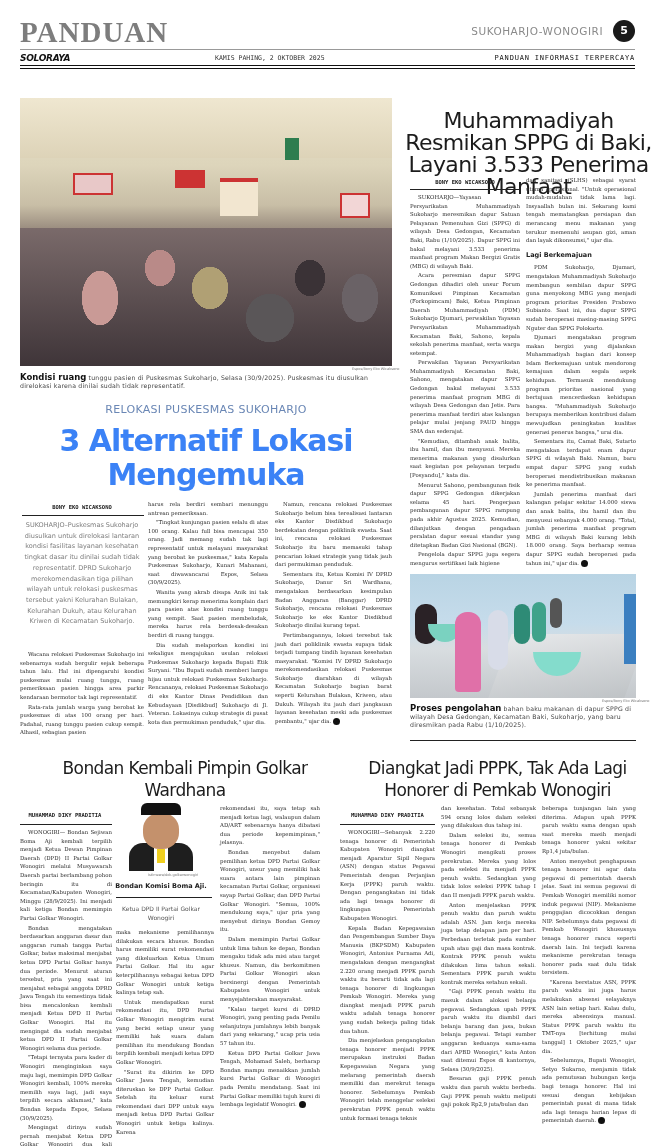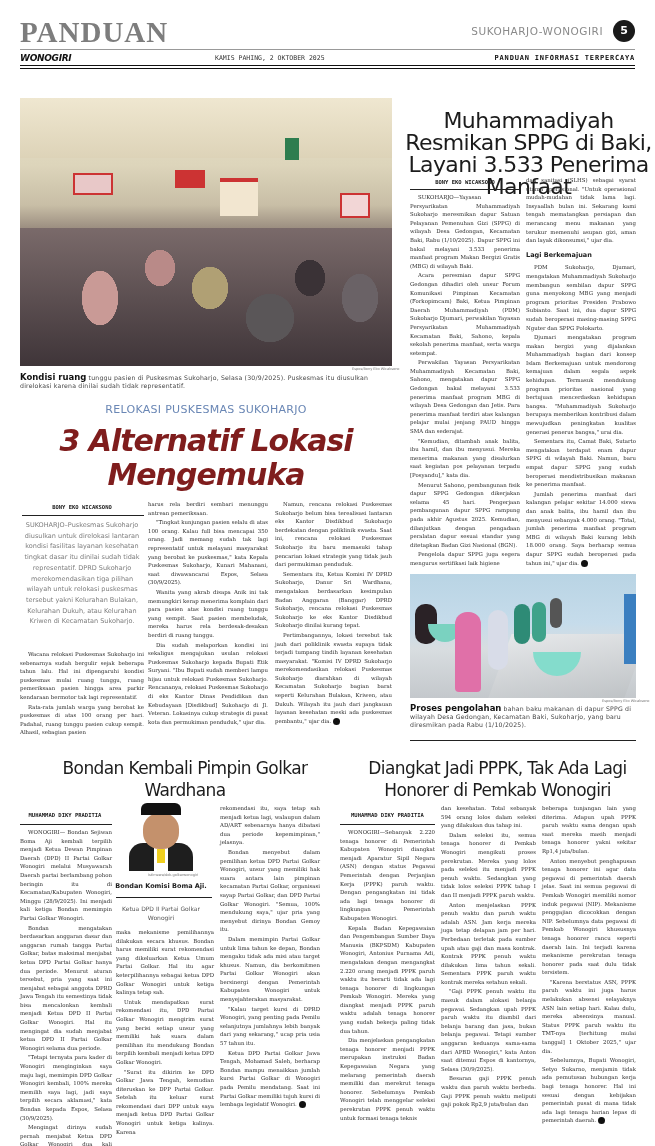--- a/index.html
+++ b/index.html
@@ -7,21 +7,21 @@
   body { position: relative; font-family: "DejaVu Serif", serif; color: #222; }
 
   
   .masthead { position: absolute; left: 20px; top: 16px; width: 615px; }
   .section-name { position: absolute; left: 0; top: 0; font-family: "Liberation Serif", serif; font-size: 29px; font-weight: bold; color: #7d7d7d; letter-spacing: 1px; }
   .region { position: absolute; right: 32px; top: 9px; font-family: "DejaVu Sans", sans-serif; font-size: 10.5px; color: #8a8a8a; letter-spacing: 0.5px; }
   .page-num { position: absolute; right: 0; top: 4px; width: 22px; height: 22px; border-radius: 50%; background: #1a1a1a; color: #fff; font-family: "DejaVu Sans", sans-serif; font-size: 11px; font-weight: bold; text-align: center; line-height: 22px; }
   .rule-top { position: absolute; left: 0; top: 33px; width: 615px; height: 1px; background: #999; }
   .brand { position: absolute; left: 0; top: 37px; font-family: "DejaVu Sans", sans-serif; font-size: 9px; font-weight: bold; font-style: italic; color: #111; letter-spacing: -0.3px; }
   .dateline { position: absolute; left: 195px; top: 38px; font-family: "DejaVu Sans Mono", monospace; font-size: 6.5px; color: #333; }
-  .tagline { position: absolute; right: 0; top: 38px; font-family: "DejaVu Sans Mono", monospace; font-size: 7px; font-weight: bold; color: #111; letter-spacing: 0.8px; margin-left: 35px; }
+  .tagline { position: absolute; right: 0; top: 38px; font-family: "DejaVu Sans Mono", monospace; font-size: 7px; font-weight: normal; color: #111; letter-spacing: 0.8px; margin-left: 35px; }
   .rule-double { position: absolute; left: 0; top: 49px; width: 615px; height: 4px; border-top: 1px solid #111; border-bottom: 1px solid #111; }
 
   
   .photo { position: absolute; overflow: hidden; }
   .photo1 { left: 20px; top: 98px; width: 372px; height: 268px; background:
       linear-gradient(180deg, #e8e0c8 0%, #ddd5bb 25%, #c8bea6 40%, #7a6a64 55%, #5a4e52 70%, #4b4048 100%); }
   .photo1 .ceiling { position: absolute; left: 0; top: 0; width: 100%; height: 60px; background: linear-gradient(180deg, #efe7d0, #ddd3b8); }
   .photo1 .sign1 { position: absolute; left: 53px; top: 75px; width: 40px; height: 22px; background: #e8c8c8; border: 2px solid #c33; }
   .photo1 .sign2 { position: absolute; left: 155px; top: 72px; width: 30px; height: 18px; background: #c33; }
   .photo1 .sign3 { position: absolute; left: 200px; top: 80px; width: 38px; height: 38px; background: #f2e6d0; border-top: 4px solid #c33; }
@@ -56,21 +56,21 @@
   .photo3 .face { position: absolute; left: 22px; top: 10px; width: 36px; height: 36px; border-radius: 45%; background: #c4916c; }
   .photo3 .body { position: absolute; left: 8px; top: 40px; width: 64px; height: 28px; background: #1e1e1e; border-radius: 14px 14px 0 0; }
   .photo3 .shirt { position: absolute; left: 33px; top: 44px; width: 14px; height: 24px; background: #fff; }
   .photo3 .tie { position: absolute; left: 36px; top: 46px; width: 8px; height: 14px; background: #f0d020; }
   .mugshot-name { position: absolute; left: 110px; top: 882px; width: 102px; text-align: center; font-family: "DejaVu Sans", sans-serif; font-size: 6.5px; font-weight: bold; color: #222; }
   .mugshot-rule { position: absolute; left: 116px; top: 897px; width: 96px; height: 1px; background: #222; }
   .mugshot-role { position: absolute; left: 110px; top: 904px; width: 102px; text-align: center; font-family: "DejaVu Sans", sans-serif; font-size: 6px; color: #555; line-height: 9px; }
 
   
   .kicker { position: absolute; left: 20px; top: 403px; width: 372px; text-align: center; font-family: "DejaVu Sans", sans-serif; font-size: 11px; color: #6a87b5; letter-spacing: 0.3px; }
-  .headline-main { position: absolute; left: 20px; top: 424px; width: 372px; text-align: center; font-family: "DejaVu Sans", sans-serif; font-size: 30px; font-weight: bold; line-height: 34px; color: #7f1d1d; letter-spacing: -1px; font-style: italic; }
+  .headline-main { position: absolute; left: 20px; top: 424px; width: 372px; text-align: center; font-family: "DejaVu Sans", sans-serif; font-size: 30px; font-weight: bold; line-height: 34px; color: #3b82f6; letter-spacing: -1px; }
   .headline-sm { position: absolute; text-align: center; font-family: "DejaVu Sans", sans-serif; font-weight: normal; color: #1c1c1c; letter-spacing: -0.6px; }
   .h-spp { left: 402px; top: 110px; width: 253px; font-size: 22px; line-height: 22px; }
   .h-bondan { left: 60px; top: 757px; width: 250px; font-size: 17px; line-height: 22px; }
   .h-pppk { left: 340px; top: 757px; width: 315px; font-size: 17px; line-height: 22px; }
 
   .byline { position: absolute; font-family: "DejaVu Sans Mono", monospace; font-size: 5.5px; font-weight: bold; text-align: center; color: #222; }
   .byrule { position: absolute; height: 1px; background: #222; }
 
   .lede { position: absolute; left: 20px; top: 520px; width: 124px; text-align: center; font-family: "DejaVu Sans", sans-serif; font-size: 6.5px; line-height: 10.7px; color: #7d7d7d; }
 
@@ -82,21 +82,21 @@
   .sep { position: absolute; left: 410px; top: 740px; width: 226px; height: 1px; background: #222; }
 </style>
 </head>
 <body>
 
 <div class="masthead">
   <div class="section-name">PANDUAN</div>
   <div class="region">SUKOHARJO-WONOGIRI</div>
   <div class="page-num">5</div>
   <div class="rule-top"></div>
-  <div class="brand">WONOGIRI</div>
+  <div class="brand">SOLORAYA</div>
   <div class="dateline">KAMIS PAHING, 2 OKTOBER 2025</div>
   <div class="tagline">PANDUAN INFORMASI TERPERCAYA</div>
   <div class="rule-double"></div>
 </div>
 
 <div class="photo photo1">
   <div class="ceiling"></div>
   <div class="sign1"></div>
     <div class="sign2"></div>
     <div class="sign3"></div>

